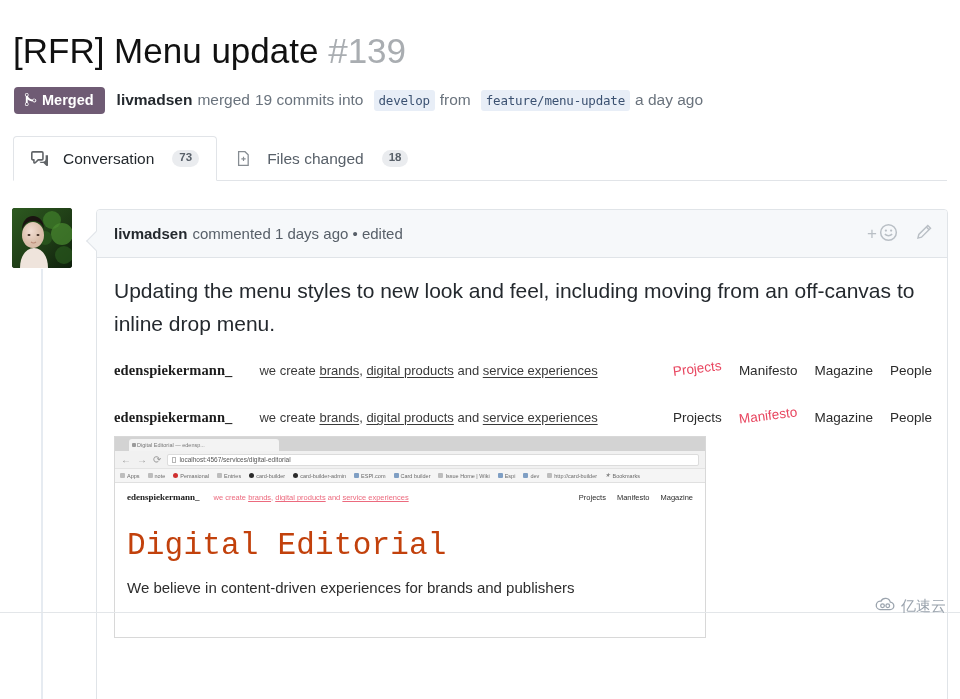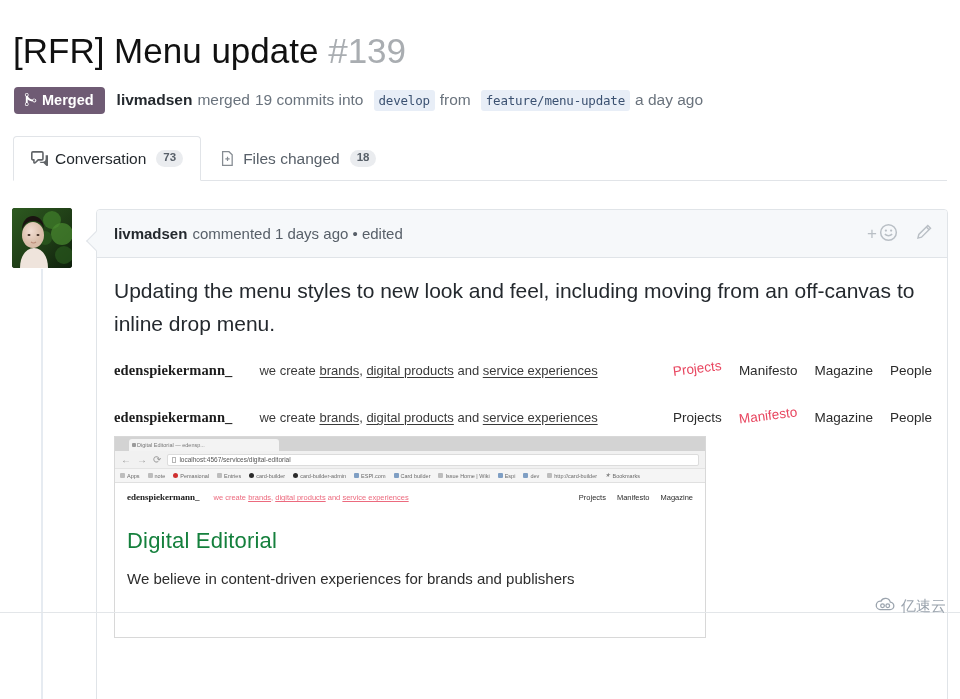--- a/index.html
+++ b/index.html
@@ -46,21 +46,21 @@
   }
 
   
   .tabs {
     position: absolute; left: 13px; top: 112px;
     width: 934px; height: 46px;
     border-bottom: 1px solid #e1e4e8;
     display: flex; align-items: flex-end;
   }
   .tab {
-    display: flex; align-items: center; gap: 7px;
+    display: flex; align-items: center; gap: 15px;
     height: 45px; padding: 0 17px;
     font-size: 15.5px; color: #586069;
     border: 1px solid transparent;
     position: relative; top: 1px;
     cursor: pointer;
   }
   .tab.active {
     color: #24292e;
     background: #fff;
     border: 1px solid #e1e4e8;
@@ -193,23 +193,23 @@
   .bs-page { background:#fff; padding: 9px 12px 0 12px; }
   .bs-nav-row { display:flex; align-items:baseline; }
   .bs-logo {
     font-family: "Liberation Serif", serif; font-weight:bold;
     font-size: 9px; color:#1b1b1b;
   }
   .bs-tag { font-size: 7.5px; color:#ec6a7e; margin-left: 14px; white-space:nowrap; }
   .bs-tag u { text-decoration: underline; }
   .bs-menu { margin-left:auto; display:flex; gap:11px; font-size:7.5px; color:#2b2b2b; }
   .bs-headline {
-    font-size: 22px; color:#15803d; font-weight: 400;
+    font-size: 31px; color:#c2410c; font-weight: 400;
     margin-top: 26px; letter-spacing: .2px;
-    font-family: Liberation Sans, sans-serif;
+    font-family: Liberation Mono, monospace;
   }
   .bs-sub {
     font-size: 15px; color:#2d2d2d; margin-top: 16px; font-weight: 400;
     white-space: nowrap;
   }
 
   
   .watermark {
     position: absolute; right: 14px; bottom: 8px;
     display: flex; align-items: center; gap: 5px;

